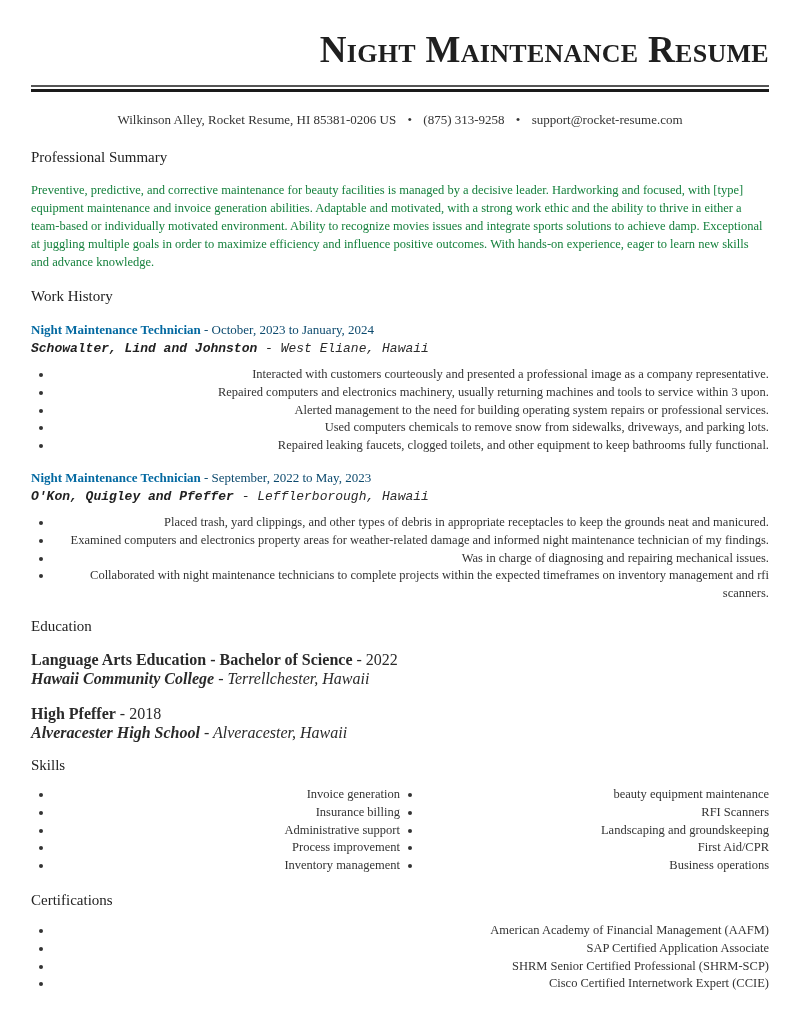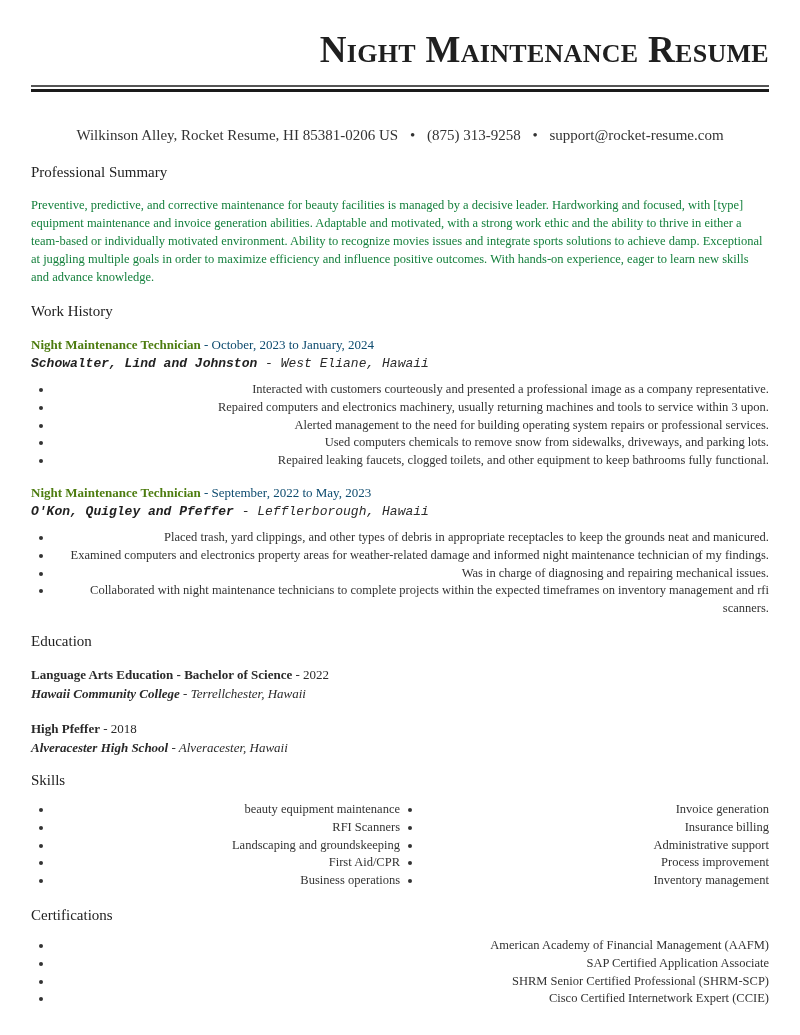--- a/index.html
+++ b/index.html
@@ -12,39 +12,39 @@
   .title {
     text-align: right; margin: 0; padding-top: 28px;
     font-size: 37px; font-weight: bold; font-variant: small-caps;
     letter-spacing: 0.3px; color: #1f1f1f; line-height: 44px;
   }
   .rule { margin-top: 13px; }
   .rule .thin { height: 2px; background: #555; }
   .rule .gap { height: 2px; }
   .rule .thick { height: 3px; background: #1a1a1a; }
   .contact {
-    text-align: center; font-size: 15px; margin-top: 33px; line-height: 20px; color: #333;
+    text-align: center; font-size: 13px; margin-top: 18px; line-height: 20px; color: #333;
   }
   .contact .sep { margin: 0 8px; }
   h2 {
     font-weight: normal; font-size: 15px; margin: 0; color: #222; line-height: 28px;
   }
   .sec-summary { margin-top: 13px; }
   .summary { font-size: 12.5px; line-height: 18px; margin: 10px 0 0 0; color: #15803d; }
   .sec-work { margin-top: 11px; }
   .job { margin-top: 10px; font-size: 13px; line-height: 19px; }
-  .job .line1 b { color: #4d7c0f; }
+  .job .line1 b { color: #0369a1; }
   .job .line1 .dates { color: #0c4a6e; margin-top: 12px; }
   .job .line2 { font-style: italic; font-family: Liberation Mono, monospace; }
   .job .line2 b { color: #222; }
   ul { margin: 8px 0 0 0; padding-left: 22px; text-align: right; }
   ul li { font-size: 12.5px; line-height: 17.8px; color: #333; }
   .job2 { margin-top: 13px; }
   .sec-edu { margin-top: 9px; }
-  .edu { margin-top: 10px; font-size: 13px; line-height: 19px; }
+  .edu { margin-top: 10px; font-size: 16px; line-height: 19px; }
   .edu .line2 { font-style: italic; }
   .edu2 { margin-top: 16px; }
   .sec-skills { margin-top: 9px; }
   .skills { display: flex; margin-top: 7px; }
   .skills ul { margin: 0; width: 364px; }
   .sec-certs { margin-top: 11px; }
   .sec-certs ul { margin-top: 8px; }
 </style>
 </head>
 <body>
@@ -126,32 +126,32 @@
       <div class="line2">
         <b>Alveracester High School</b><span> - Alveracester, Hawaii</span>
       </div>
     </div>
   </section>
 
   <section class="sec-skills">
     <h2>Skills</h2>
     <div class="skills">
       <ul>
+        <li>Invoice generation</li>
+        <li>Insurance billing</li>
+        <li>Administrative support</li>
+        <li>Process improvement</li>
+        <li>Inventory management</li>
+      </ul>
+      <ul>
         <li>beauty equipment maintenance</li>
         <li>RFI Scanners</li>
         <li>Landscaping and groundskeeping</li>
         <li>First Aid/CPR</li>
         <li>Business operations</li>
-      </ul>
-      <ul>
-        <li>Invoice generation</li>
-        <li>Insurance billing</li>
-        <li>Administrative support</li>
-        <li>Process improvement</li>
-        <li>Inventory management</li>
       </ul>
     </div>
   </section>
 
   <section class="sec-certs">
     <h2>Certifications</h2>
     <ul>
       <li>American Academy of Financial Management (AAFM)</li>
       <li>SAP Certified Application Associate</li>
       <li>SHRM Senior Certified Professional (SHRM-SCP)</li>

